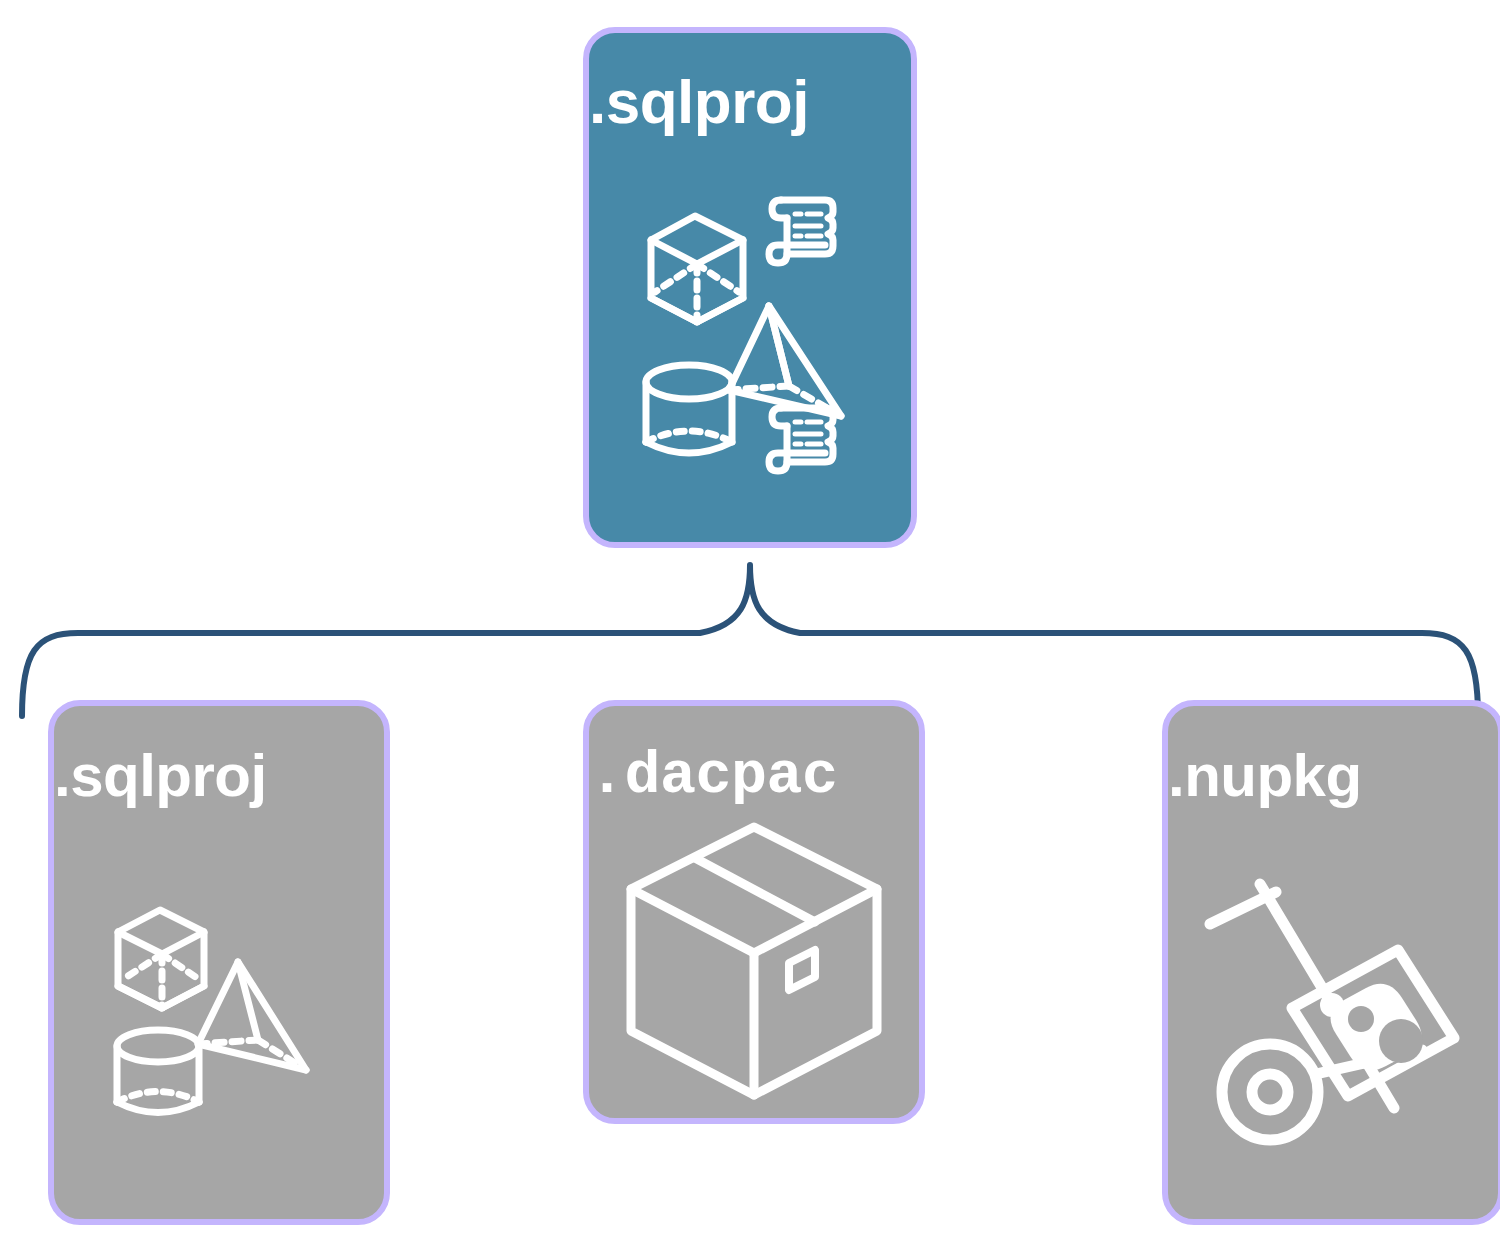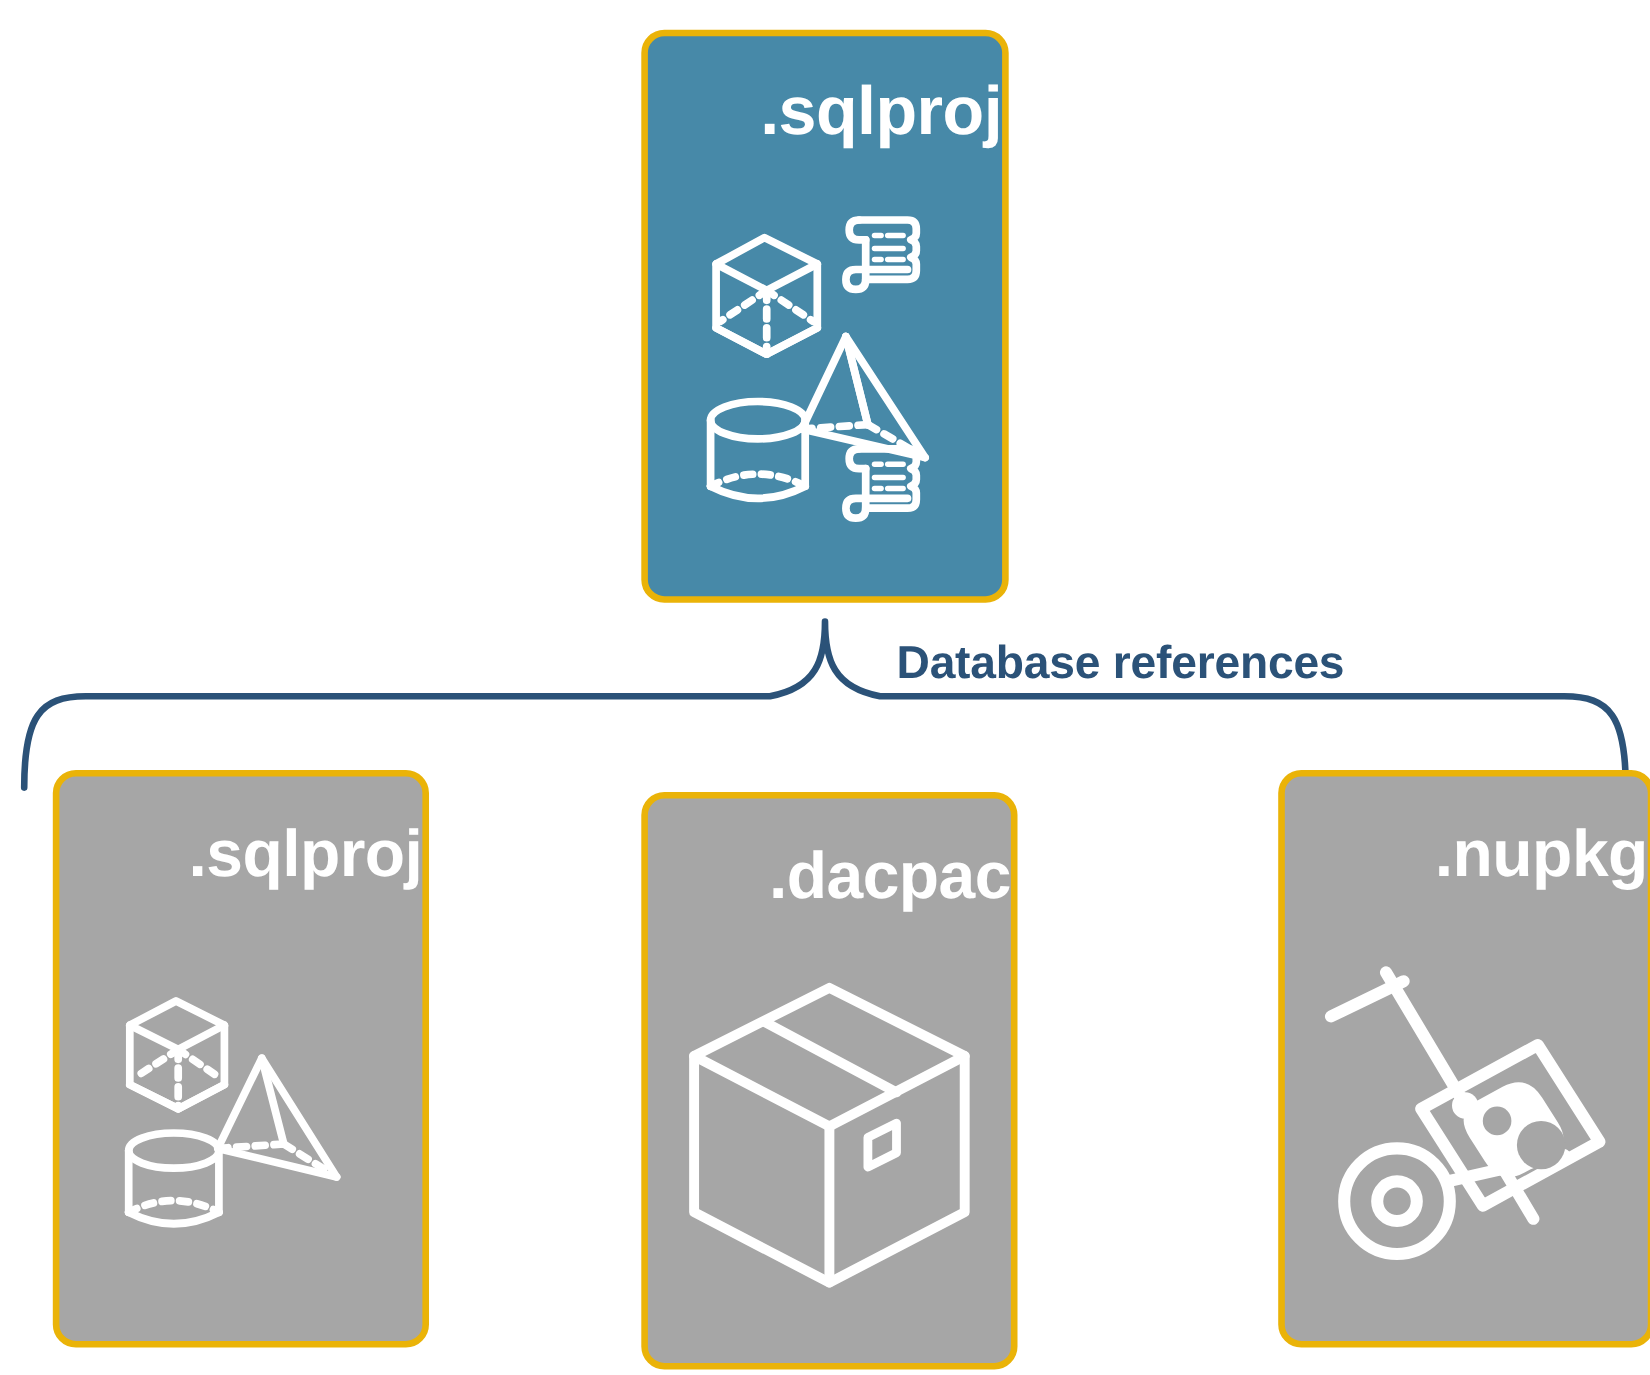--- a/index.html
+++ b/index.html
@@ -16,25 +16,25 @@
     width: 1500px;
     height: 1250px;
     background: #ffffff;
     overflow: hidden;
   }
 
   
   .card {
     position: absolute;
     box-sizing: border-box;
-    border: 6px solid #eab308;
-    border-radius: 21px;
+    border: 6px solid #c4b5fd;
+    border-radius: 32px;
     display: flex;
     flex-direction: column;
-    align-items: flex-end;
+    align-items: flex-start;
   }
   .card.primary {
     background: #4789A8;
   }
   .card.secondary {
     background: #A6A6A6;
   }
   .card-title {
     color: #ffffff;
     font-weight: bold;
@@ -53,23 +53,24 @@
     margin-top: 38px;
   }
   #card-sqlproj {
     left: 48px;
     top: 700px;
     width: 342px;
     height: 525px;
   }
   #card-dacpac {
     left: 583px;
-    top: 720px;
+    top: 700px;
     width: 342px;
-    height: 525px;
+    height: 424px;
+    font-family: Liberation Mono, monospace;
   }
   #card-nupkg {
     left: 1118px;
     top: 700px;
     width: 342px;
     height: 525px;
     margin-left: 44px;
   }
   .card.secondary .card-title {
     font-size: 60px;
@@ -174,21 +175,20 @@
   <svg id="bracket" viewBox="0 0 1500 200" fill="none">
     <path d="M750 25
              C 750 60, 742 85, 700 93
              L 78 93
              C 36 93, 22 112, 22 176
              M750 25
              C 750 60, 758 85, 800 93
              L 1422 93
              C 1464 93, 1478 112, 1478 176" stroke="#2B5278" stroke-width="6" stroke-linecap="round" fill="none"></path>
   </svg>
-  <div id="bracket-label">Database references</div>
 
   <div class="card secondary" id="card-sqlproj">
     <div class="card-title">.sqlproj</div>
     <div class="icon-area">
       <svg width="230" height="230" viewBox="0 0 230 230" fill="none" stroke="#ffffff" stroke-width="7" stroke-linecap="round" stroke-linejoin="round">
 
         <g>
           <path d="M14 34 L56 12 L100 34 L100 88 L58 110 L14 88 Z"></path>
           <path d="M14 34 L58 56 L100 34"></path>
           <path d="M58 56 L58 110" stroke-dasharray="9 8"></path>

